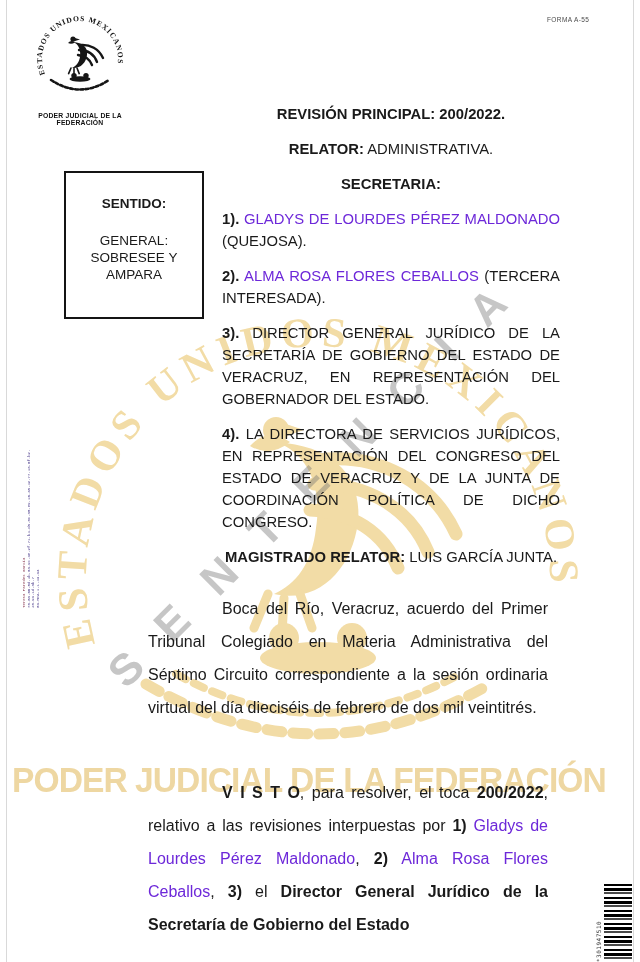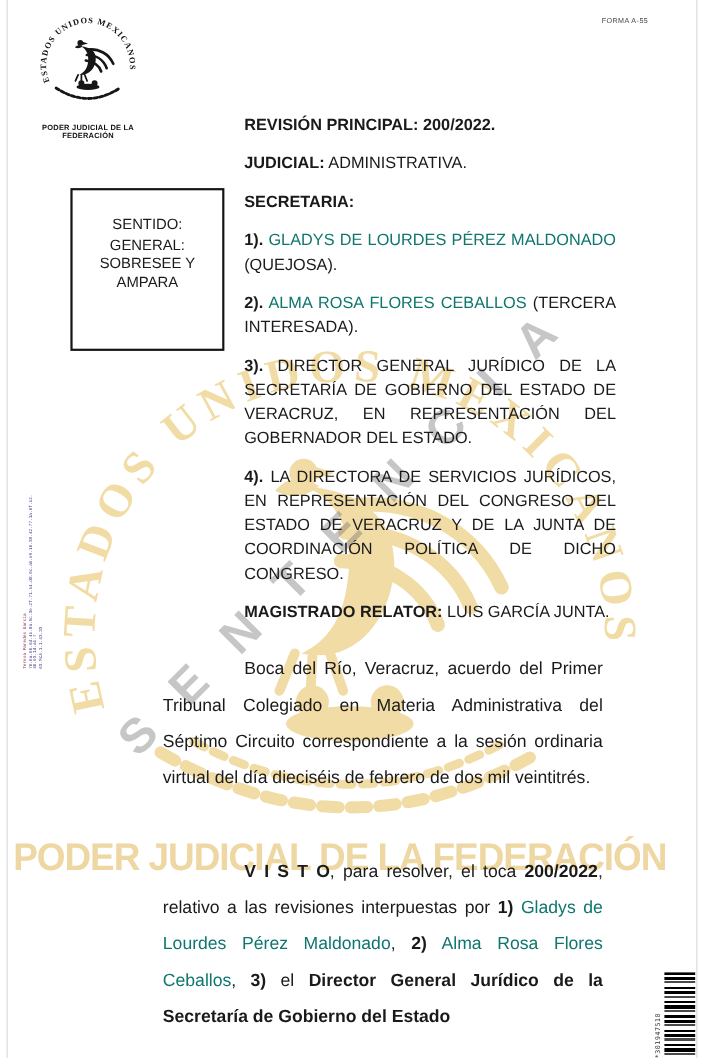--- a/index.html
+++ b/index.html
@@ -37,31 +37,31 @@
     color:#4a4a4a;z-index:2;
   }
 
   
   .sentido{
     position:absolute;left:64px;top:171px;width:140px;height:148px;
     border:2px solid #141414;background:rgba(255,255,255,.85);
     z-index:2;text-align:center;box-sizing:border-box;padding-top:22px;
     font-size:13.5px;line-height:17px;
   }
-  .sentido .t{font-weight:normal;margin-bottom:2px;}
+  .sentido .t{font-weight:bold;margin-bottom:20px;}
 
   
   .case{
     position:absolute;left:222px;top:103px;width:338px;z-index:2;
     font-size:14.8px;line-height:22px;
   }
   .case p{margin:0 0 13px 0;text-align:justify;}
-  .case p.h{text-align:left;}
+  .case p.h{text-align:center;}
   .b{font-weight:bold;}
-  .red{color:#0f766e;}
+  .red{color:#6d28d9;}
 
   
   .body-text{
     position:absolute;left:148px;top:592px;width:400px;z-index:2;
     font-size:16px;line-height:33px;
   }
   .body-text p{margin:0;text-align:justify;text-indent:74px;}
   .body-text p + p{margin-top:52px;}
 
   
@@ -159,21 +159,21 @@
 
   <div class="sentido">
     <div class="t">SENTIDO:</div>
     <div>GENERAL:</div>
     <div>SOBRESEE Y</div>
     <div>AMPARA</div>
   </div>
 
   <div class="case">
     <p class="h"><span class="b">REVISIÓN PRINCIPAL:</span><span class="b"> 200/2022.</span></p>
-    <p class="h"><span class="b">JUDICIAL:</span><span> ADMINISTRATIVA.</span></p>
+    <p class="h"><span class="b">RELATOR:</span><span> ADMINISTRATIVA.</span></p>
     <p class="h"><span class="b">SECRETARIA:</span></p>
 
     <p><span class="b">1).</span><span class="red"> GLADYS DE LOURDES PÉREZ MALDONADO</span><span> (QUEJOSA).</span></p>
     <p><span class="b">2).</span><span class="red"> ALMA ROSA FLORES CEBALLOS</span><span> (TERCERA INTERESADA).</span></p>
     <p><span class="b">3).</span><span> DIRECTOR GENERAL JURÍDICO DE LA SECRETARÍA DE GOBIERNO DEL ESTADO DE VERACRUZ, EN REPRESENTACIÓN DEL GOBERNADOR DEL ESTADO.</span></p>
     <p><span class="b">4).</span><span> LA DIRECTORA DE SERVICIOS JURÍDICOS, EN REPRESENTACIÓN DEL CONGRESO DEL ESTADO DE VERACRUZ Y DE LA JUNTA DE COORDINACIÓN POLÍTICA DE DICHO CONGRESO.</span></p>
 
     <p class="h"><span class="b">MAGISTRADO RELATOR:</span><span> LUIS GARCÍA JUNTA.</span></p>
   </div>
 

